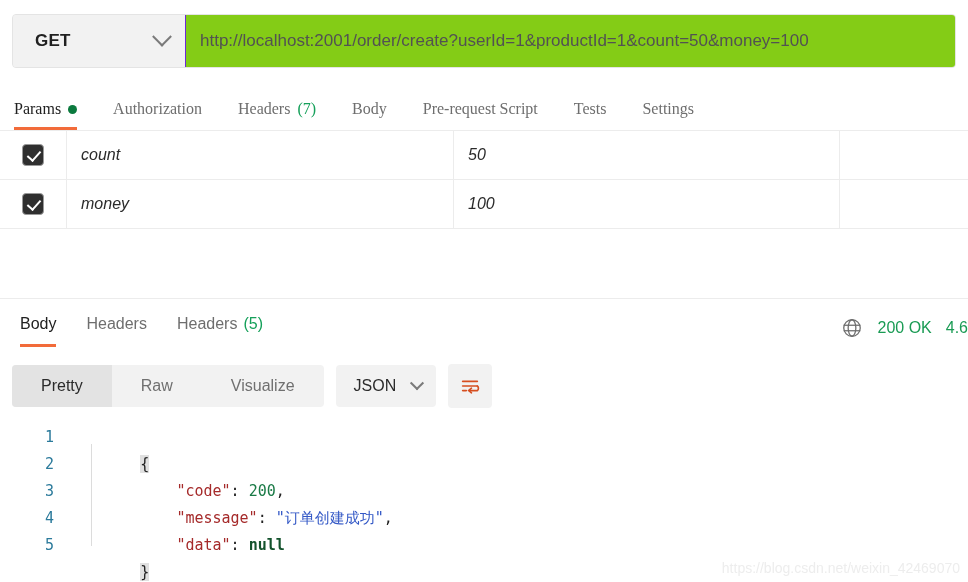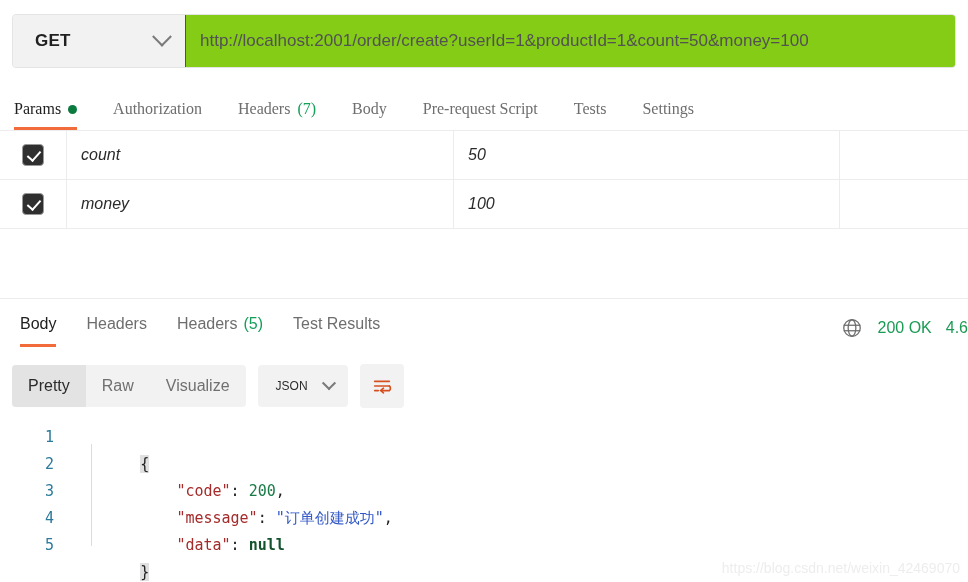--- a/index.html
+++ b/index.html
@@ -236,41 +236,41 @@
   .seg {
     display: flex;
     height: 42px;
     background: #f2f2f2;
     border-radius: 4px;
     overflow: hidden;
   }
   .seg-item {
     display: flex;
     align-items: center;
-    padding: 0 16px;
+    padding: 0 29px;
     font-size: 16px;
     color: #707070;
     cursor: pointer;
     white-space: nowrap;
   }
   .seg-item.active {
     background: #e3e3e3;
     color: #2b2b2b;
   }
   .fmt-select {
     display: flex;
     align-items: center;
     gap: 16px;
     height: 42px;
     padding: 0 14px 0 18px;
     background: #f2f2f2;
     border-radius: 4px;
     cursor: pointer;
   }
-  .fmt-label { font-size: 12px; color: #2b2b2b; }
+  .fmt-label { font-size: 16px; color: #2b2b2b; }
   .chev-sm {
     width: 10px; height: 10px;
     border-right: 2px solid #7a7a7a;
     border-bottom: 2px solid #7a7a7a;
     transform: rotate(45deg) translate(-2px,-2px);
     flex: none;
   }
   .wrap-btn {
     width: 44px; height: 44px;
     background: #f2f2f2;
@@ -420,23 +420,20 @@
     <div class="resp-tabs">
       <div class="resp-tab active">
         <span>Body</span>
       </div>
       <div class="resp-tab">
         <span>Headers</span>
       </div>
       <div class="resp-tab">
         <span>Headers</span>
         <span class="count-green">(5)</span>
-      </div>
-      <div class="resp-tab">
-        <span>Test Results</span>
       </div>
     </div>
 
     <div class="resp-status">
       <svg class="globe" viewBox="0 0 24 24" fill="none" stroke="#6e6e6e" stroke-width="1.4">
         <circle cx="12" cy="12" r="9"></circle>
         <ellipse cx="12" cy="12" rx="4.2" ry="9"></ellipse>
         <line x1="3" y1="9" x2="21" y2="9"></line>
         <line x1="3" y1="15" x2="21" y2="15"></line>
       </svg>

